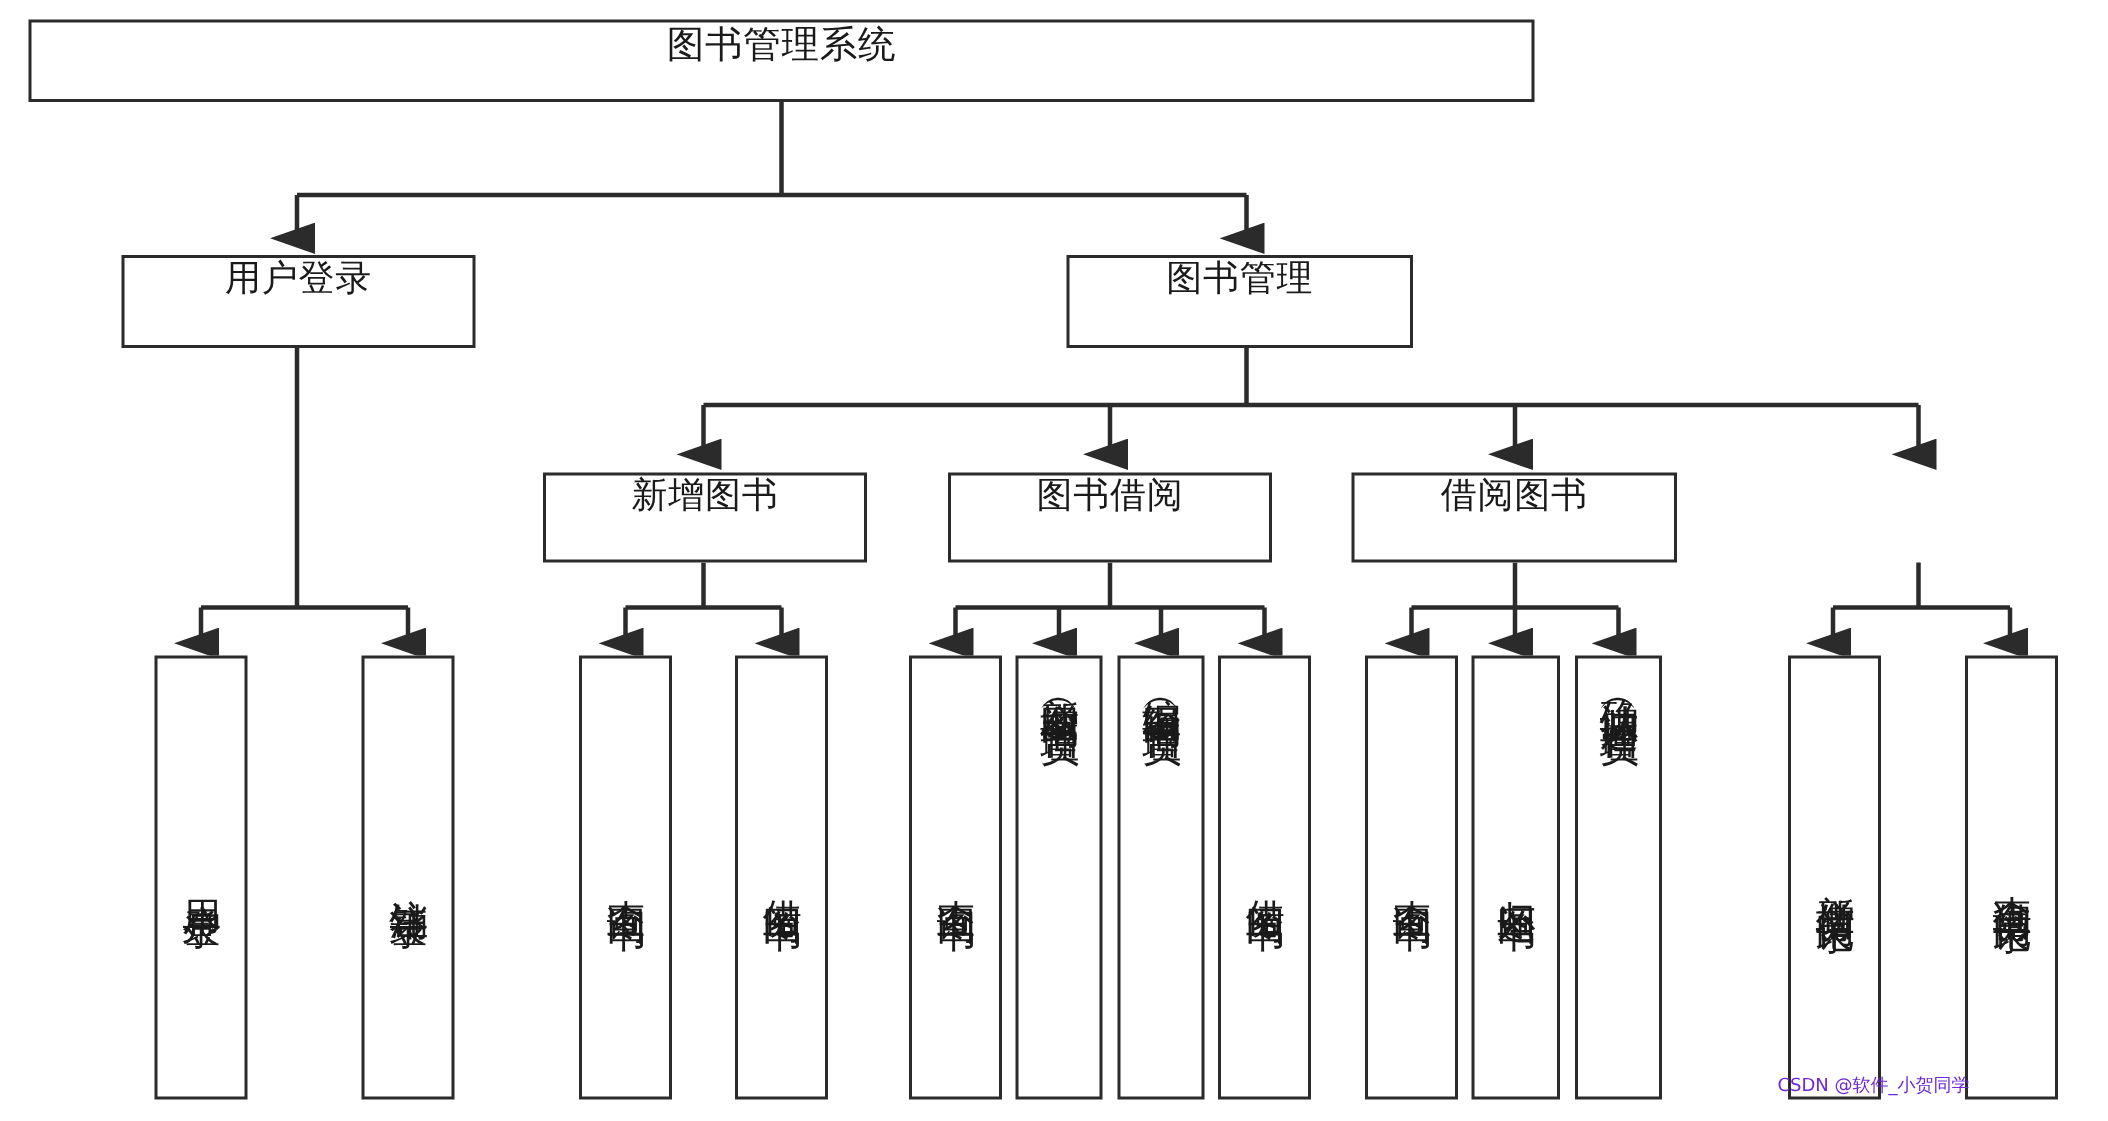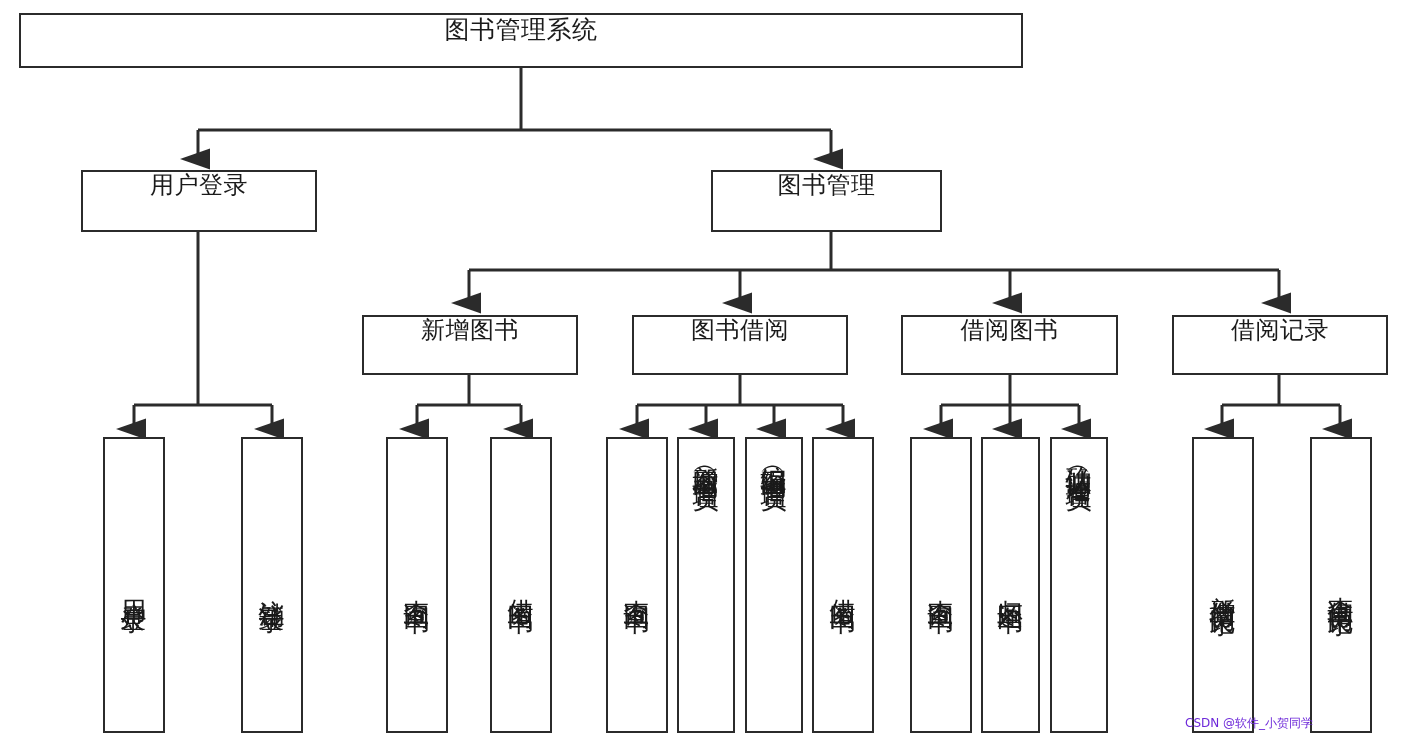--- a/index.html
+++ b/index.html
@@ -141,23 +141,20 @@
 
   <div class="node horizontal" style="left:362px; top:315px; width:216px; height:60px;">
     <span class="label">新增图书</span>
   </div>
   <div class="node horizontal" style="left:632px; top:315px; width:216px; height:60px;">
     <span class="label">图书借阅</span>
   </div>
   <div class="node horizontal" style="left:901px; top:315px; width:217px; height:60px;">
     <span class="label">借阅图书</span>
   </div>
-  <div class="node horizontal" style="left:1172px; top:315px; width:216px; height:60px;">
-    <span class="label">借阅记录</span>
-  </div>
 
   <div class="node vertical mid" style="left:103px; top:437px; width:62px; height:296px;">
     <span class="label">用户登录</span>
   </div>
   <div class="node vertical mid" style="left:241px; top:437px; width:62px; height:296px;">
     <span class="label">注销登录</span>
   </div>
 
   <div class="node vertical mid" style="left:386px; top:437px; width:62px; height:296px;">
     <span class="label">查询图书</span>

